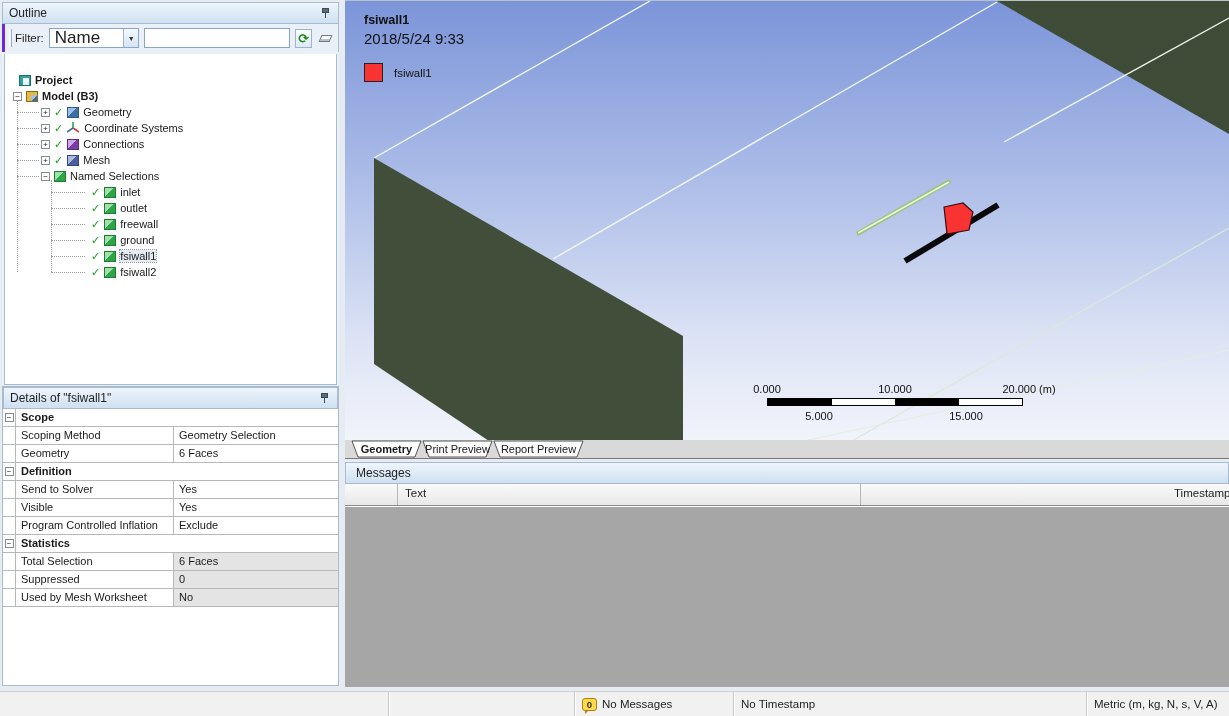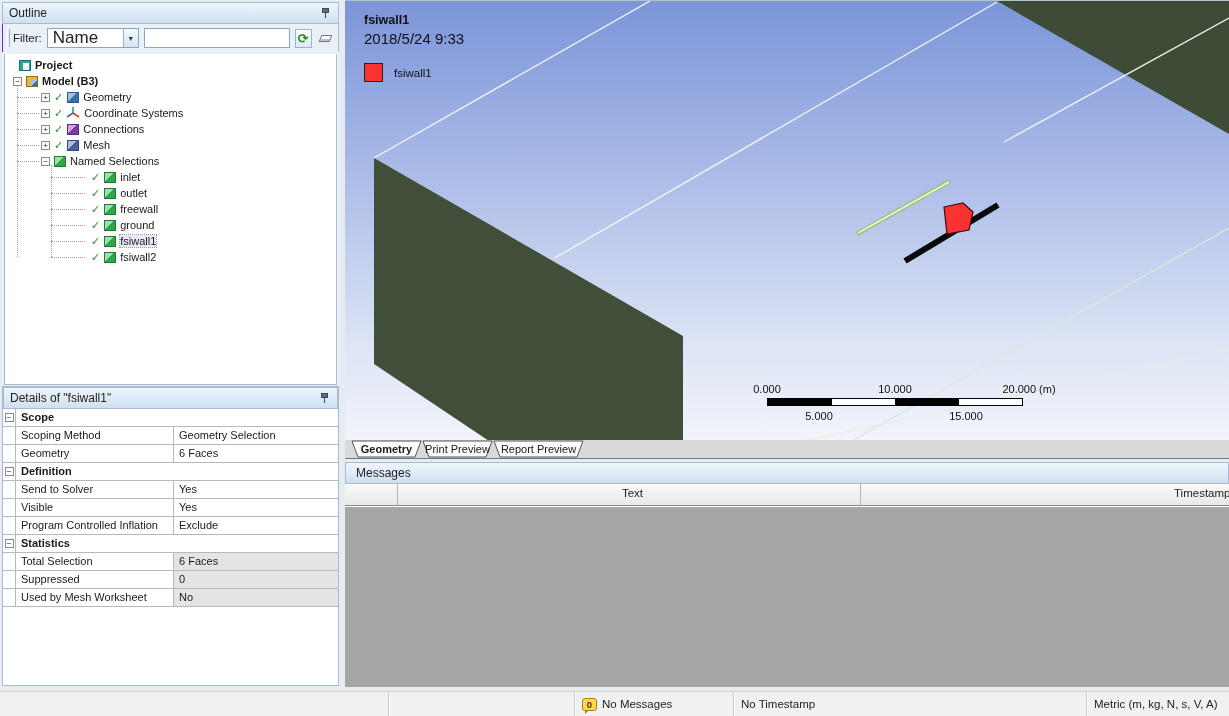--- a/index.html
+++ b/index.html
@@ -12,36 +12,36 @@
   .pane-title{height:22px;background:linear-gradient(#eef5fc,#cfe0f1);border:1px solid #a9bccf;
       display:flex;align-items:center;padding:0 6px;font-size:12px;color:#222;}
   .pane-title .grow{flex:1;}
   .pin{width:12px;height:12px;display:inline-block;position:relative;}
   .pin:before{content:"";position:absolute;left:2px;top:1px;width:7px;height:5px;background:#5a6b7c;border:1px solid #3c4a58;}
   .pin:after{content:"";position:absolute;left:5px;top:6px;width:1px;height:5px;background:#3c4a58;}
 
   
   #outline-pane{position:absolute;left:2px;top:2px;width:337px;height:383px;background:#eaf1f8;}
   #filter-bar{height:28px;display:flex;align-items:center;padding:4px 4px 4px 10px;gap:5px;
-      background:#e9f0f7;border-left:1px solid #6d28d9;border-right:1px solid #a9bccf;position:relative;}
+      background:#e9f0f7;border-left:3px solid #6d28d9;border-right:1px solid #a9bccf;position:relative;}
   #filter-bar:before{content:"";position:absolute;left:4px;top:5px;bottom:5px;width:3px;
       border-left:1px solid #fff;border-right:1px solid #9fb0c2;}
   .filter-label{font-size:11.5px;color:#222;}
   .combo{width:97px;height:20px;background:#fff;border:1px solid #89a6c2;display:flex;align-items:center;}
   .combo .val{flex:1;padding-left:5px;font-size:17px;color:#222;}
   .combo .arrow{width:15px;height:18px;background:linear-gradient(#f4f9fe,#d5e4f2);border-left:1px solid #9ab4cc;
       display:flex;align-items:center;justify-content:center;font-size:7px;color:#333;}
   .txtbox{width:146px;height:20px;background:#fff;border:1px solid #89a6c2;padding:0 4px;font-size:11px;}
   .tool-btn{width:18px;height:19px;border:1px solid #9ab4cc;background:linear-gradient(#fdfefe,#dee9f3);
       display:flex;align-items:center;justify-content:center;}
   .refresh-glyph{color:#1d8a1d;font-size:13px;line-height:1;font-weight:bold;}
   .eraser-glyph{width:11px;height:7px;background:linear-gradient(#fdfdfd 50%,#b9c2cc 50%);border:1px solid #6e7b88;transform:skewX(-22deg);}
 
   #tree{position:absolute;left:2px;top:52px;right:2px;bottom:0;background:#fff;
-      border:1px solid #a9bccf;border-top:none;padding-top:3px;overflow:hidden;}
+      border:1px solid #a9bccf;border-top:none;padding-top:18px;overflow:hidden;}
   .trow{height:16px;display:flex;align-items:center;gap:4px;position:relative;}
   .trow .tlabel{font-size:11px;white-space:nowrap;}
   .trow.bold .tlabel{font-weight:bold;}
   .lvl0{padding-left:14px;}
   .lvl1{padding-left:8px;}
   .lvl2{padding-left:36px;}
   .lvl3{padding-left:86px;}
   .expand{width:9px;height:9px;border:1px solid #848b93;background:#fff;font-size:8px;line-height:7px;
       text-align:center;color:#222;flex:none;}
   .check{color:#18a018;font-size:11px;font-weight:bold;flex:none;line-height:1;}
@@ -92,21 +92,21 @@
 
   
   #tabstrip{position:absolute;left:345px;top:440px;width:884px;height:19px;background:#d9d9d9;border-bottom:1px solid #777;}
   #tabstrip text{font-size:11px;fill:#1a1a1a;}
   #tabstrip text.active{font-weight:bold;}
 
   
   #messages-pane{position:absolute;left:345px;top:462px;width:884px;height:225px;background:#a6a6a6;}
   #messages-title{height:22px;background:linear-gradient(#eef5fc,#cfe0f1);border:1px solid #a9bccf;
       display:flex;align-items:center;padding:0 10px;font-size:12px;color:#222;}
-  #msg-header{height:22px;display:flex;background:linear-gradient(#fafafa,#e8e8e8);border-bottom:1px solid #8a8a8a;font-size:11.5px;color:#222;text-align:center;}
+  #msg-header{height:22px;display:flex;background:linear-gradient(#fafafa,#e8e8e8);border-bottom:1px solid #8a8a8a;font-size:11.5px;color:#222;}
   #msg-header .hc{border-right:1px solid #b5b5b5;padding:3px 0 0 7px;white-space:nowrap;overflow:hidden;}
   #msg-header .hc.gut{width:53px;flex:none;}
   #msg-header .hc.text{width:463px;flex:none;}
   #msg-header .hc.assoc{width:306px;flex:none;margin-top:22px;}
   #msg-header .hc.time{flex:1;border-right:none;}
   #msg-body{position:absolute;left:0;top:44px;right:0;bottom:0;background:#a6a6a6;border-top:1px solid #fff;}
 
   
   #statusbar{position:absolute;left:0;top:691px;width:1229px;height:25px;background:#f1f1f1;
       border-top:1px solid #cfcfcf;display:flex;font-size:11.5px;color:#222;}

